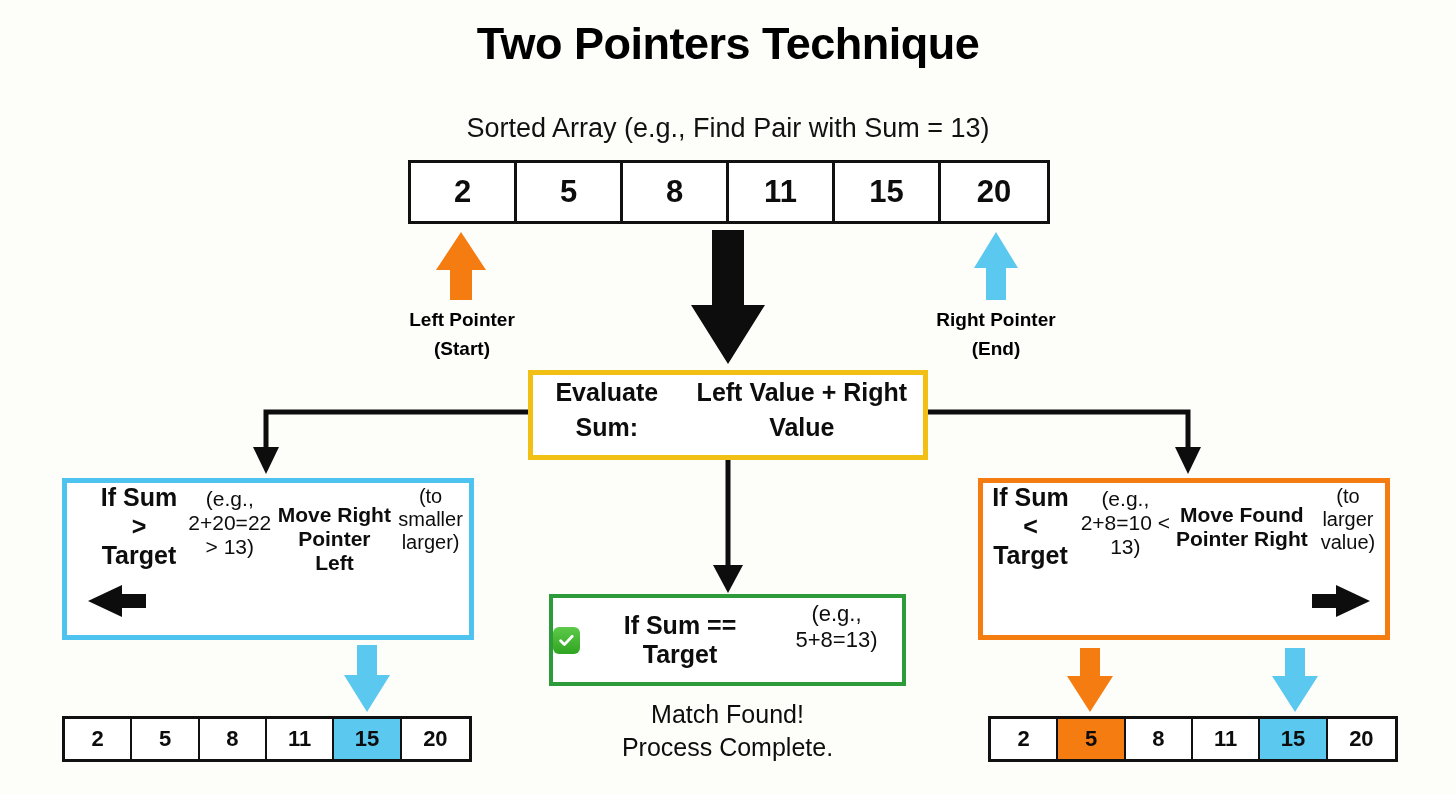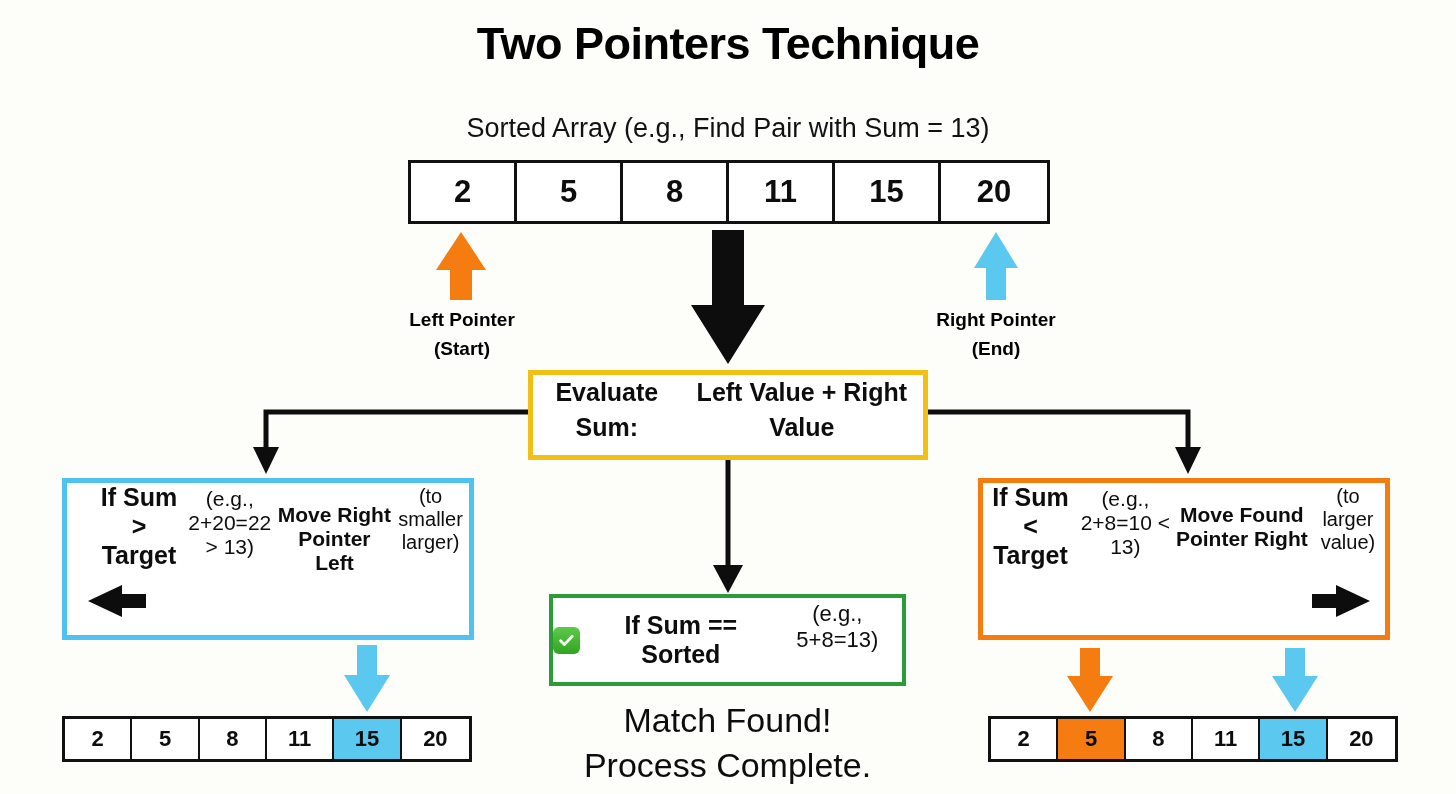--- a/index.html
+++ b/index.html
@@ -119,21 +119,21 @@
   .check-icon {
     width: 27px; height: 27px; border-radius: 6px;
     background: linear-gradient(#5ec94a, #2fa520);
     display: inline-flex; align-items: center; justify-content: center;
     flex: none;
   }
   .check-icon svg { display: block; }
 
   #result-text {
     top: 698px; left: 549px; width: 357px;
-    text-align: center; font-size: 34px; line-height: 1.32;
+    text-align: center; font-size: 25px; line-height: 1.32;
   }
 
   
   #connectors {
     top: 0; left: 0; width: 1456px; height: 794px;
     pointer-events: none;
   }
 </style>
 </head>
 <body>
@@ -178,21 +178,21 @@
   <div class="branch-sub">(to larger value)</div>
 </div>
 
 <div class="abs dbox" id="match-box">
   <div id="match-title">
     <span class="check-icon">
       <svg width="19" height="19" viewBox="0 0 19 19">
           <path d="M3.6 9.8 L7.4 13.6 L15.2 5.2" stroke="#ffffff" stroke-width="2.8" fill="none" stroke-linecap="round" stroke-linejoin="round"></path>
         </svg>
     </span>
-    <span>If Sum == Sorted</span>
+    <span>If Sum == Target</span>
   </div>
   <div id="match-eg">(e.g., 5+8=13)</div>
 </div>
 
 <div class="abs" id="result-text">
   <div>Match Found!</div>
   <div>Process Complete.</div>
 </div>
 
 <div class="abs array" id="bottom-left-array">

